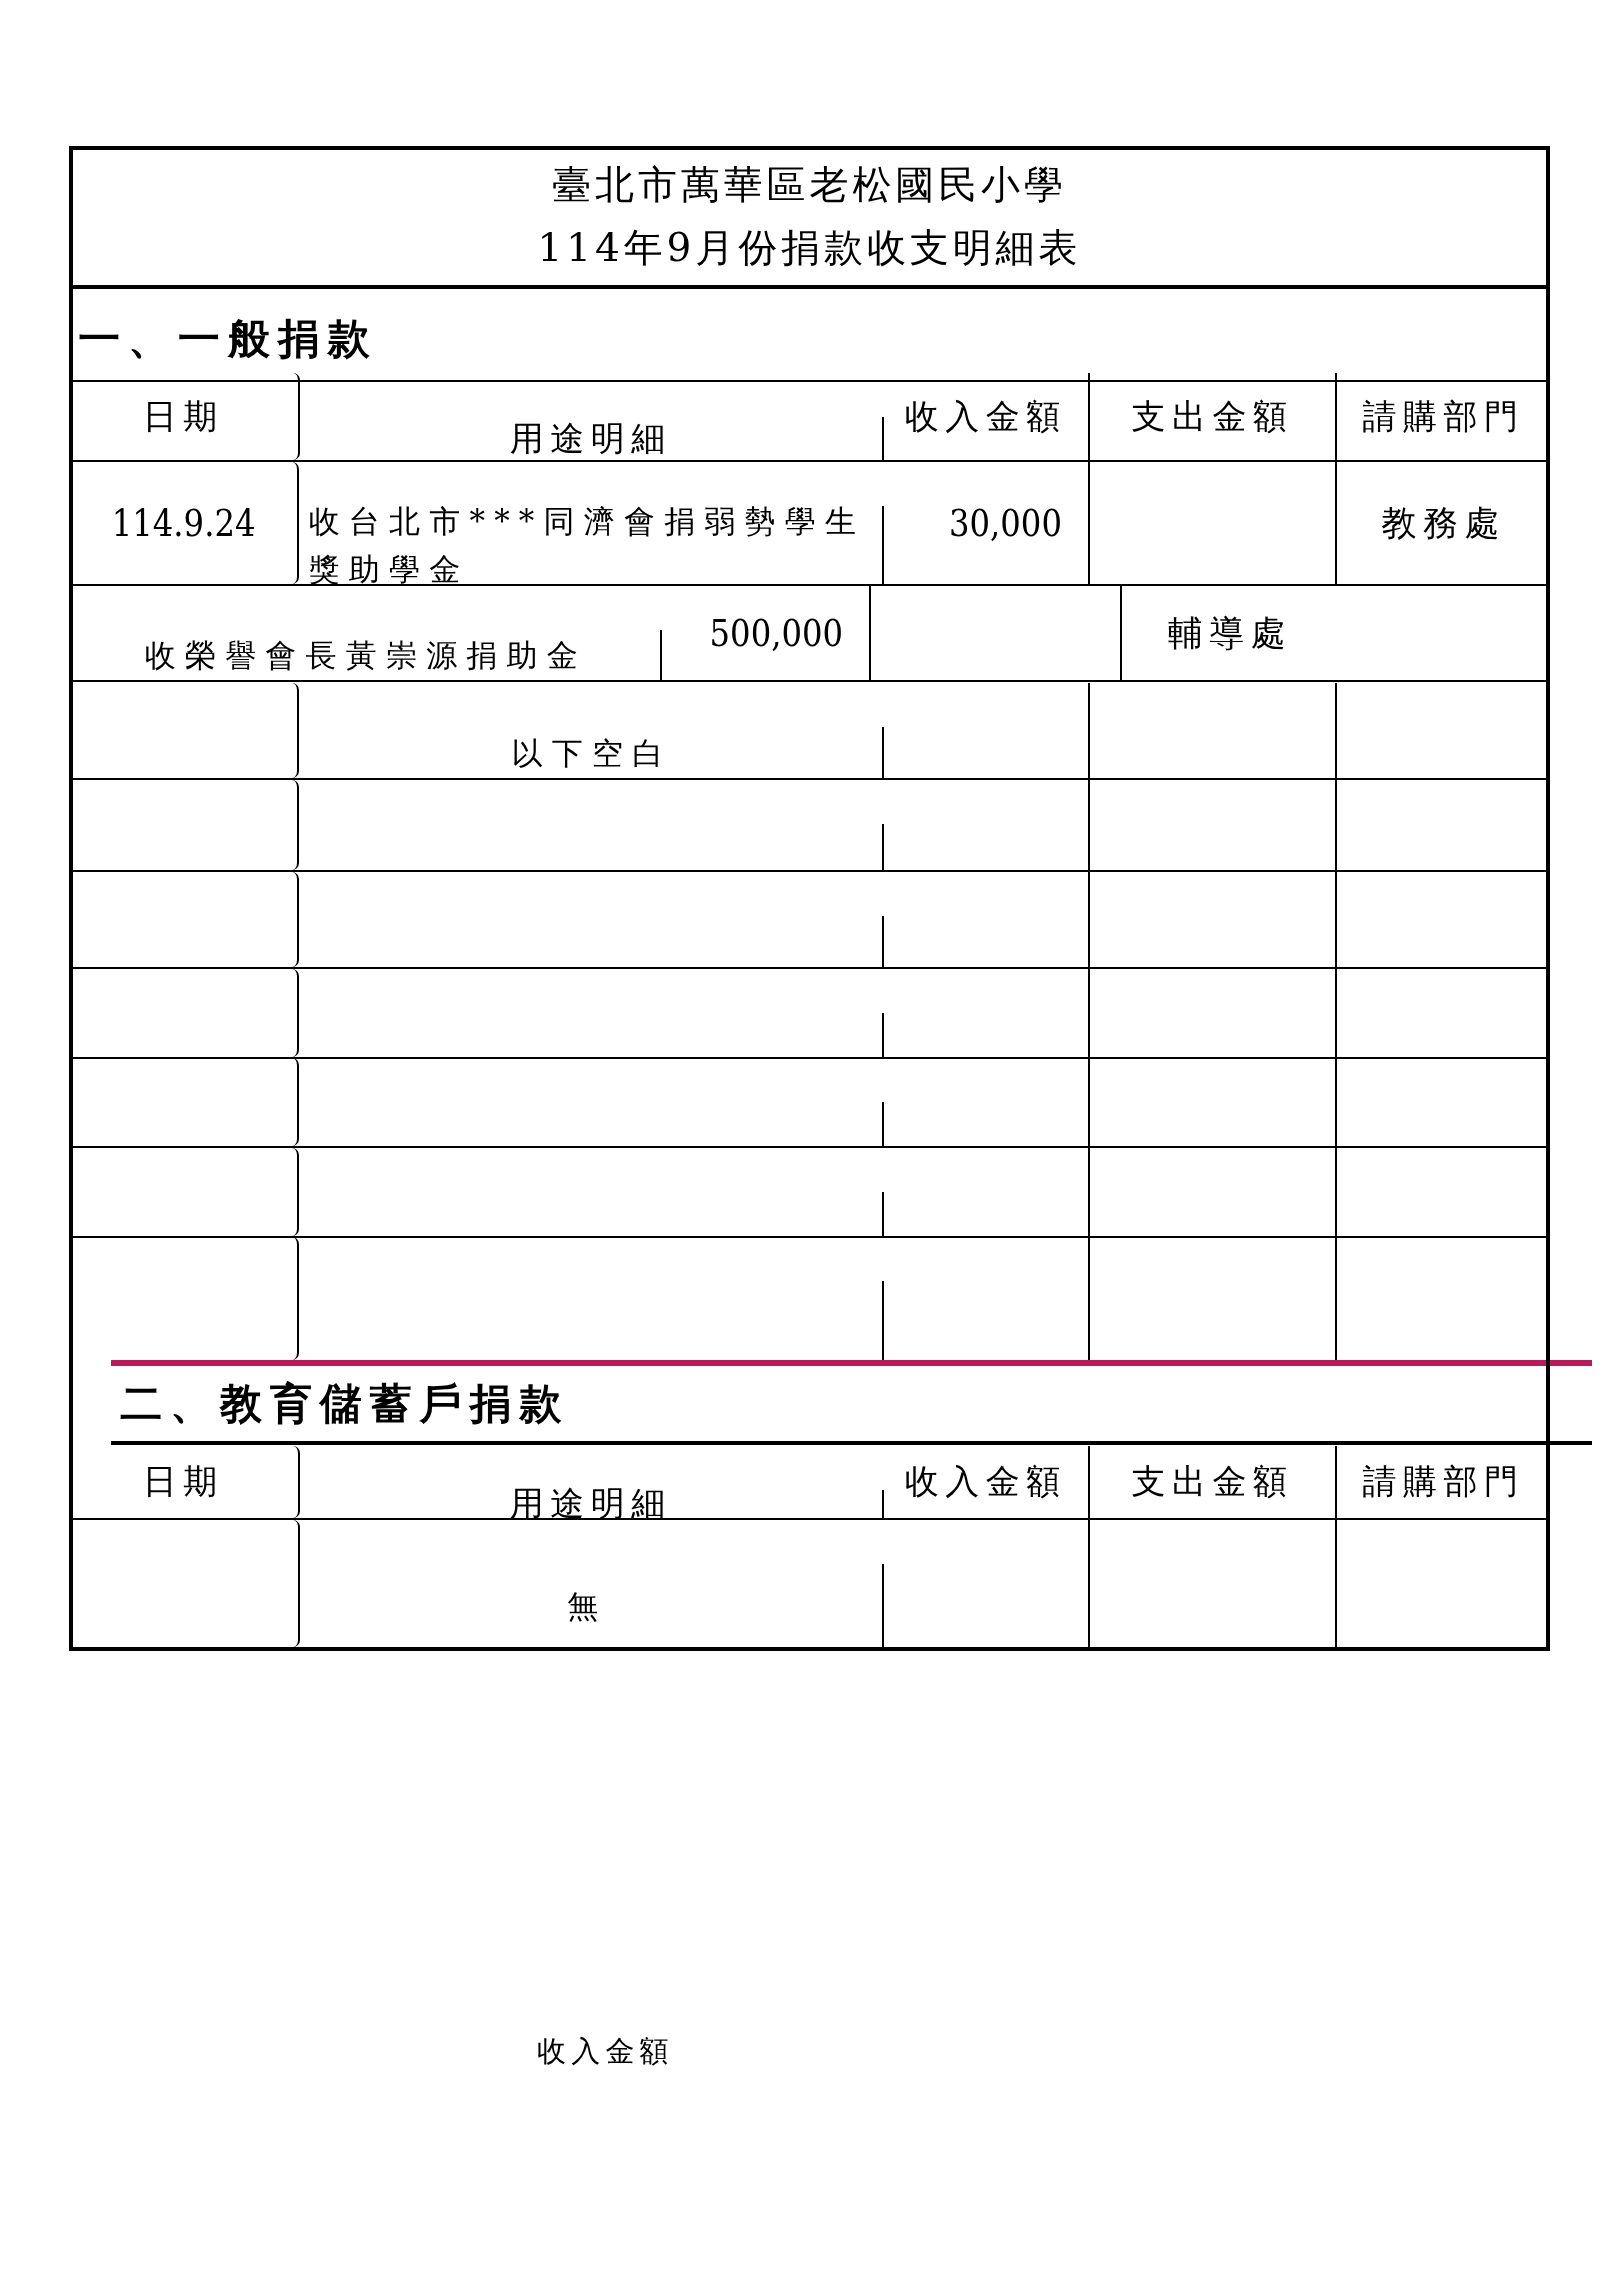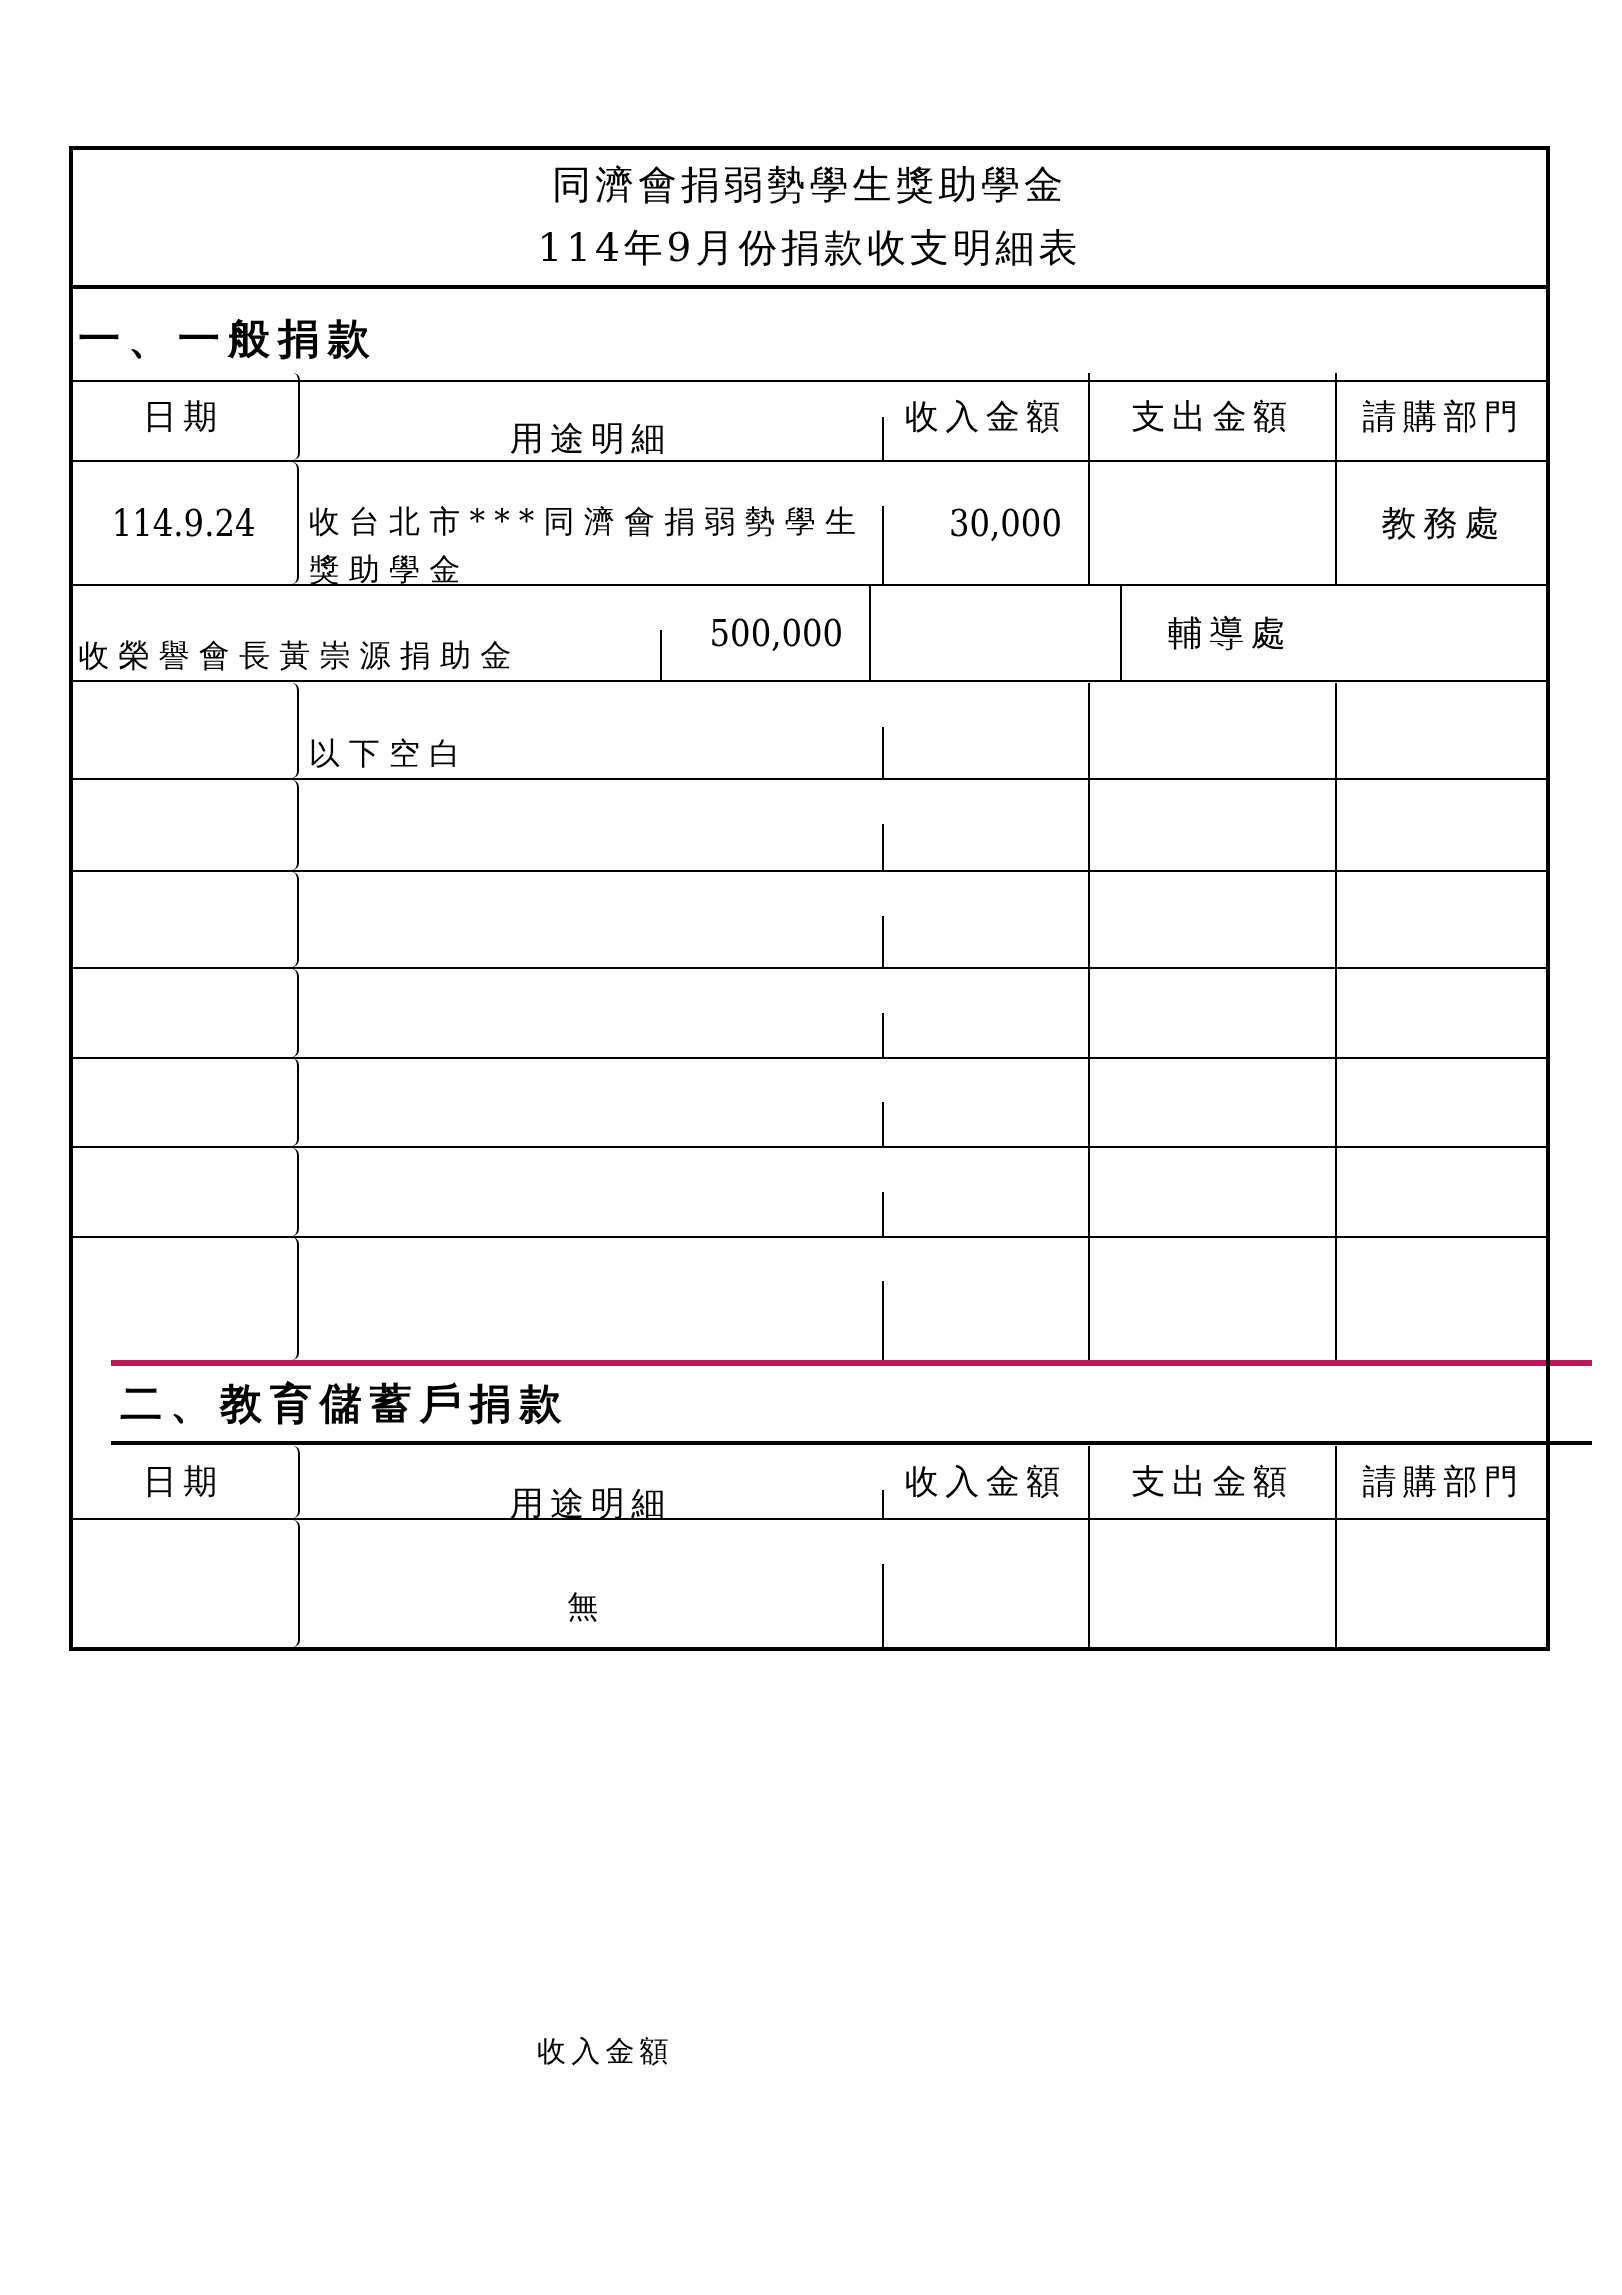--- a/index.html
+++ b/index.html
@@ -10,42 +10,42 @@
   .outer { position: absolute; left: 0; top: 0; width: 1481px; height: 1505px;
            border: 4.6px solid #000; box-sizing: border-box; pointer-events: none; }
   .band { position: absolute; left: 0; width: 1481px; box-sizing: border-box; }
   .title-band { top: 0; height: 143px; border-bottom: 4.6px solid #000;
                 display: flex; flex-direction: column; align-items: center; justify-content: center; }
   .title-line { font-size: 39px; line-height: 63px; letter-spacing: 3.9px; }
   .section-band { display: flex; align-items: center; padding-left: 9.2px; }
   .section-title { font-size: 42px; font-weight: bold; letter-spacing: 7.9px; }
   .row { position: absolute; left: 0; width: 1481px; display: flex; box-sizing: border-box; }
   .cell { box-sizing: border-box; border-right: 2px solid #000; display: flex; align-items: center;
-          font-size: 34px; }
+          font-size: 34px; justify-content: center; }
   .cell:last-child { border-right: none; border-radius: 27px; }
   .c1 { width: 234px; justify-content: center; border-radius: 7px; }
   .c2 { width: 593px; padding-left: 9.2px; padding-right: 6.5px; margin-top: 44px; }
   .c3 { width: 209px; justify-content: flex-end; padding-right: 26px; }
   .c4 { width: 251px; }
   .c5 { width: 216px; justify-content: center; }
   .hdr .cell { justify-content: center; letter-spacing: 6.5px; font-size: 34px; padding: 0; }
   .desc { letter-spacing: 9.2px; line-height: 48px; font-size: 31px; }
   .date { font-size: 38px; letter-spacing: 0px; transform: scaleX(0.85); }
   .amt { font-size: 38px; transform: scaleX(0.85); transform-origin: right center; }
   .dept { letter-spacing: 6.5px; font-size: 35px; }
   .center-desc { justify-content: center; padding-left: 0; }
   .signature { position: absolute; left: 537px; top: 2032px; font-size: 29px; letter-spacing: 5.2px; }
 </style>
 </head>
 <body>
 
 <div class="sheet">
 
   <div class="band title-band">
-    <div class="title-line">同濟會捐弱勢學生獎助學金</div>
+    <div class="title-line">臺北市萬華區老松國民小學</div>
     <div class="title-line">114年9月份捐款收支明細表</div>
   </div>
 
   <div class="band section-band" style="top:152px;height:84px;border-bottom:2px solid #000;align-items:center;">
     <span class="section-title">一、一般捐款</span>
   </div>
 
   <div class="row hdr" style="top:227px;height:89px;border-bottom:2px solid #000;">
     <div class="cell c1">日期</div>
     <div class="cell c2">用途明細</div>

